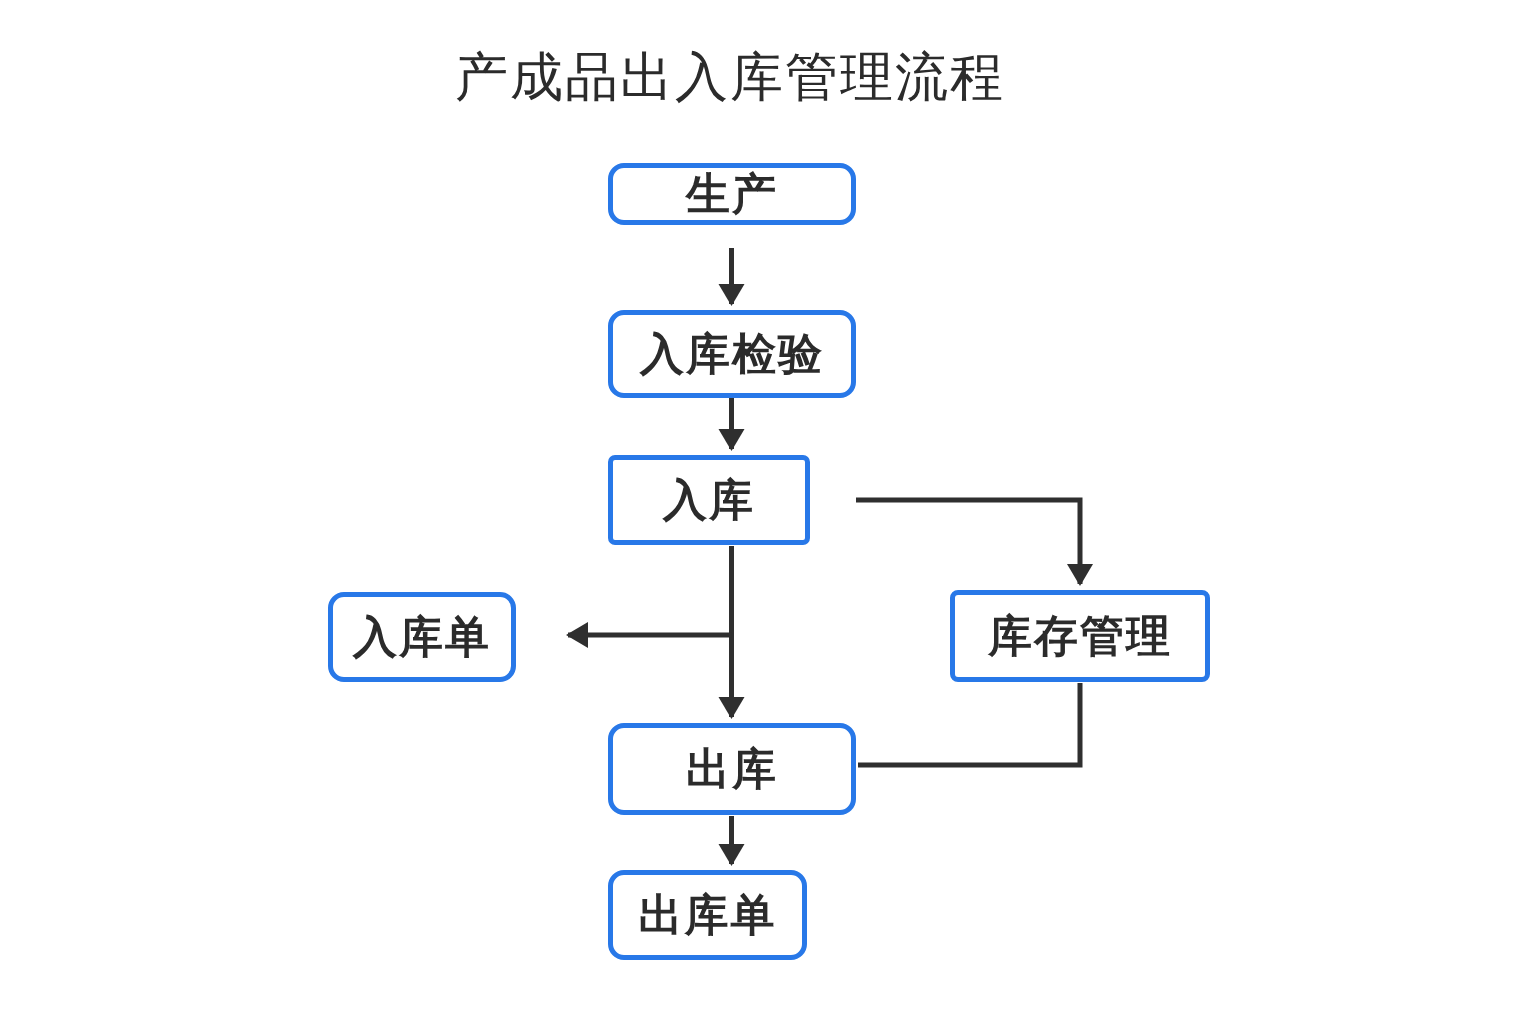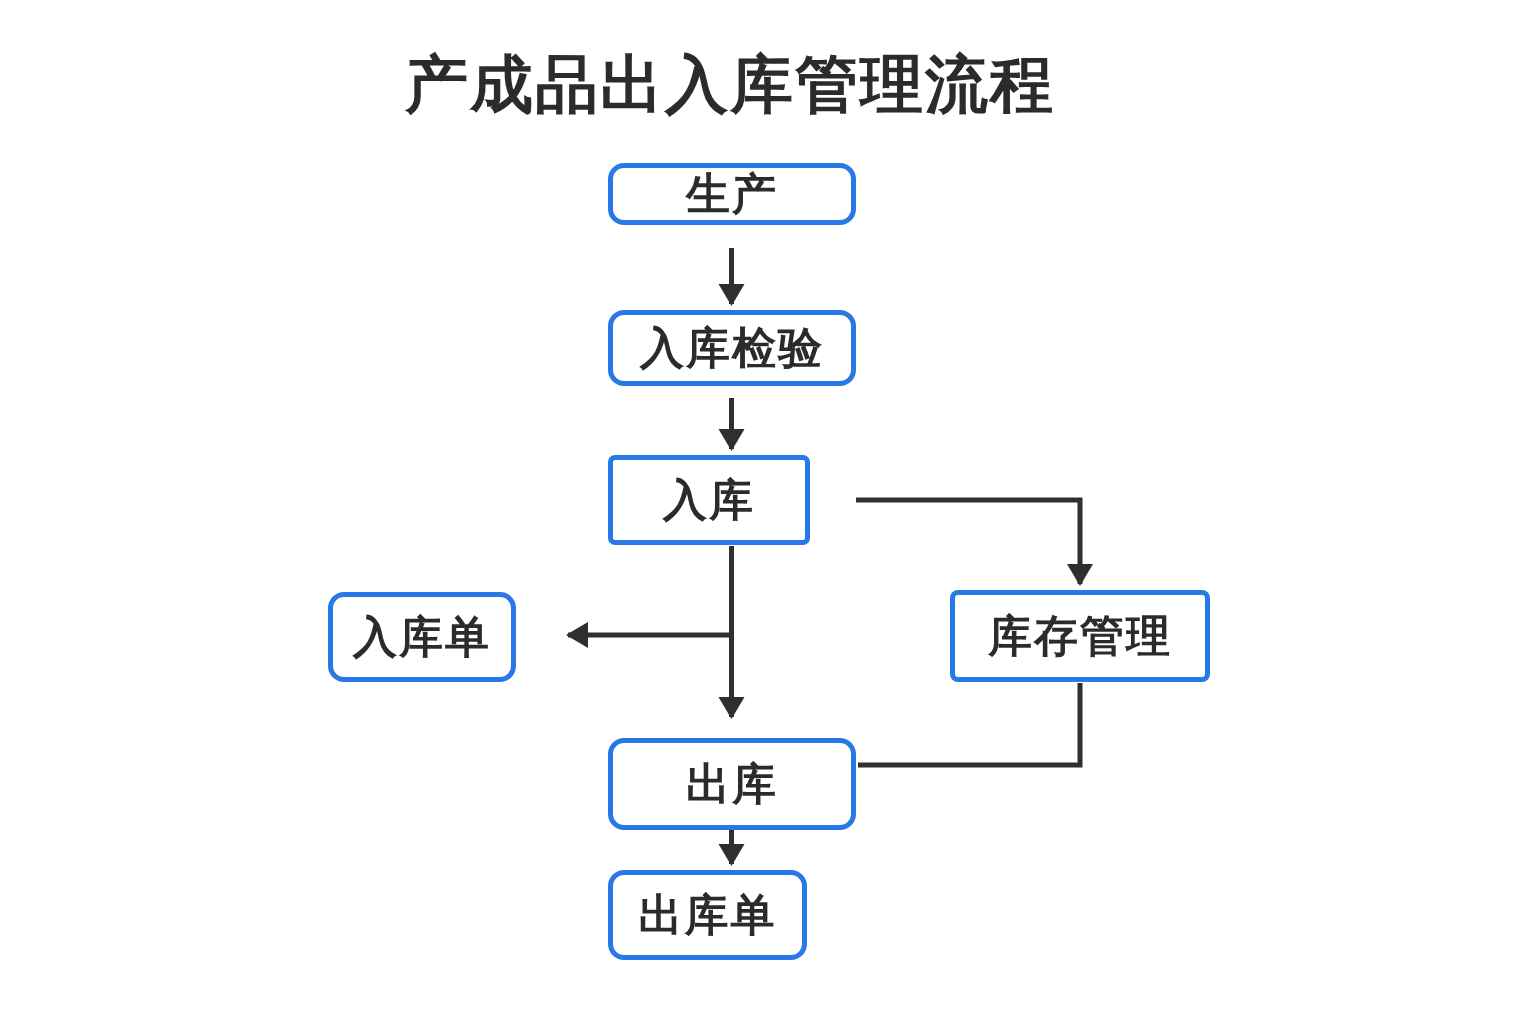--- a/index.html
+++ b/index.html
@@ -14,22 +14,22 @@
     background: var(--background, #ffffff);
     font-family: "Liberation Sans", "DejaVu Sans", sans-serif;
     overflow: hidden;
   }
   .diagram-title {
     position: absolute;
     left: 730px;
     top: 42px;
     transform: translateX(-50%);
     white-space: nowrap;
-    font-size: 63px;
-    font-weight: 700;
+    font-size: 53px;
+    font-weight: 400;
     letter-spacing: 2px;
     color: var(--text, #262626);
   }
   .node {
     position: absolute;
     box-sizing: border-box;
     background: var(--node-fill, #ffffff);
     border: 5px solid var(--node-border, #2878e8);
     border-radius: 16px;
     display: flex;
@@ -84,37 +84,37 @@
 
     <path class="edge" d="M 1080 683 L 1080 765 L 858 765"></path>
 
     <path class="edge" d="M 731.5 816 L 731.5 864" marker-end="url(#arrow)"></path>
   </svg>
 
   <div class="node" style="left:608px; top:163px; width:248px; height:62px;">
     <span>生产</span>
   </div>
 
-  <div class="node" style="left:608px; top:310px; width:248px; height:76px;align-items:center;">
+  <div class="node" style="left:608px; top:310px; width:248px; height:88px;align-items:center;">
     <span>入库检验</span>
   </div>
 
   <div class="node" style="left:608px; top:455px; width:202px; height:90px;border-radius:7px;">
     <span>入库</span>
   </div>
 
   <div class="node" style="left:328px; top:592px; width:188px; height:90px;">
     <span>入库单</span>
   </div>
 
   <div class="node" style="left:950px; top:590px; width:260px; height:92px;border-radius:8px;">
     <span>库存管理</span>
   </div>
 
-  <div class="node" style="left:608px; top:738px; width:248px; height:92px;">
+  <div class="node" style="left:608px; top:723px; width:248px; height:92px;">
     <span>出库</span>
   </div>
 
   <div class="node" style="left:608px; top:870px; width:199px; height:90px;">
     <span>出库单</span>
   </div>
 
 </div>
 
 </body></html>

